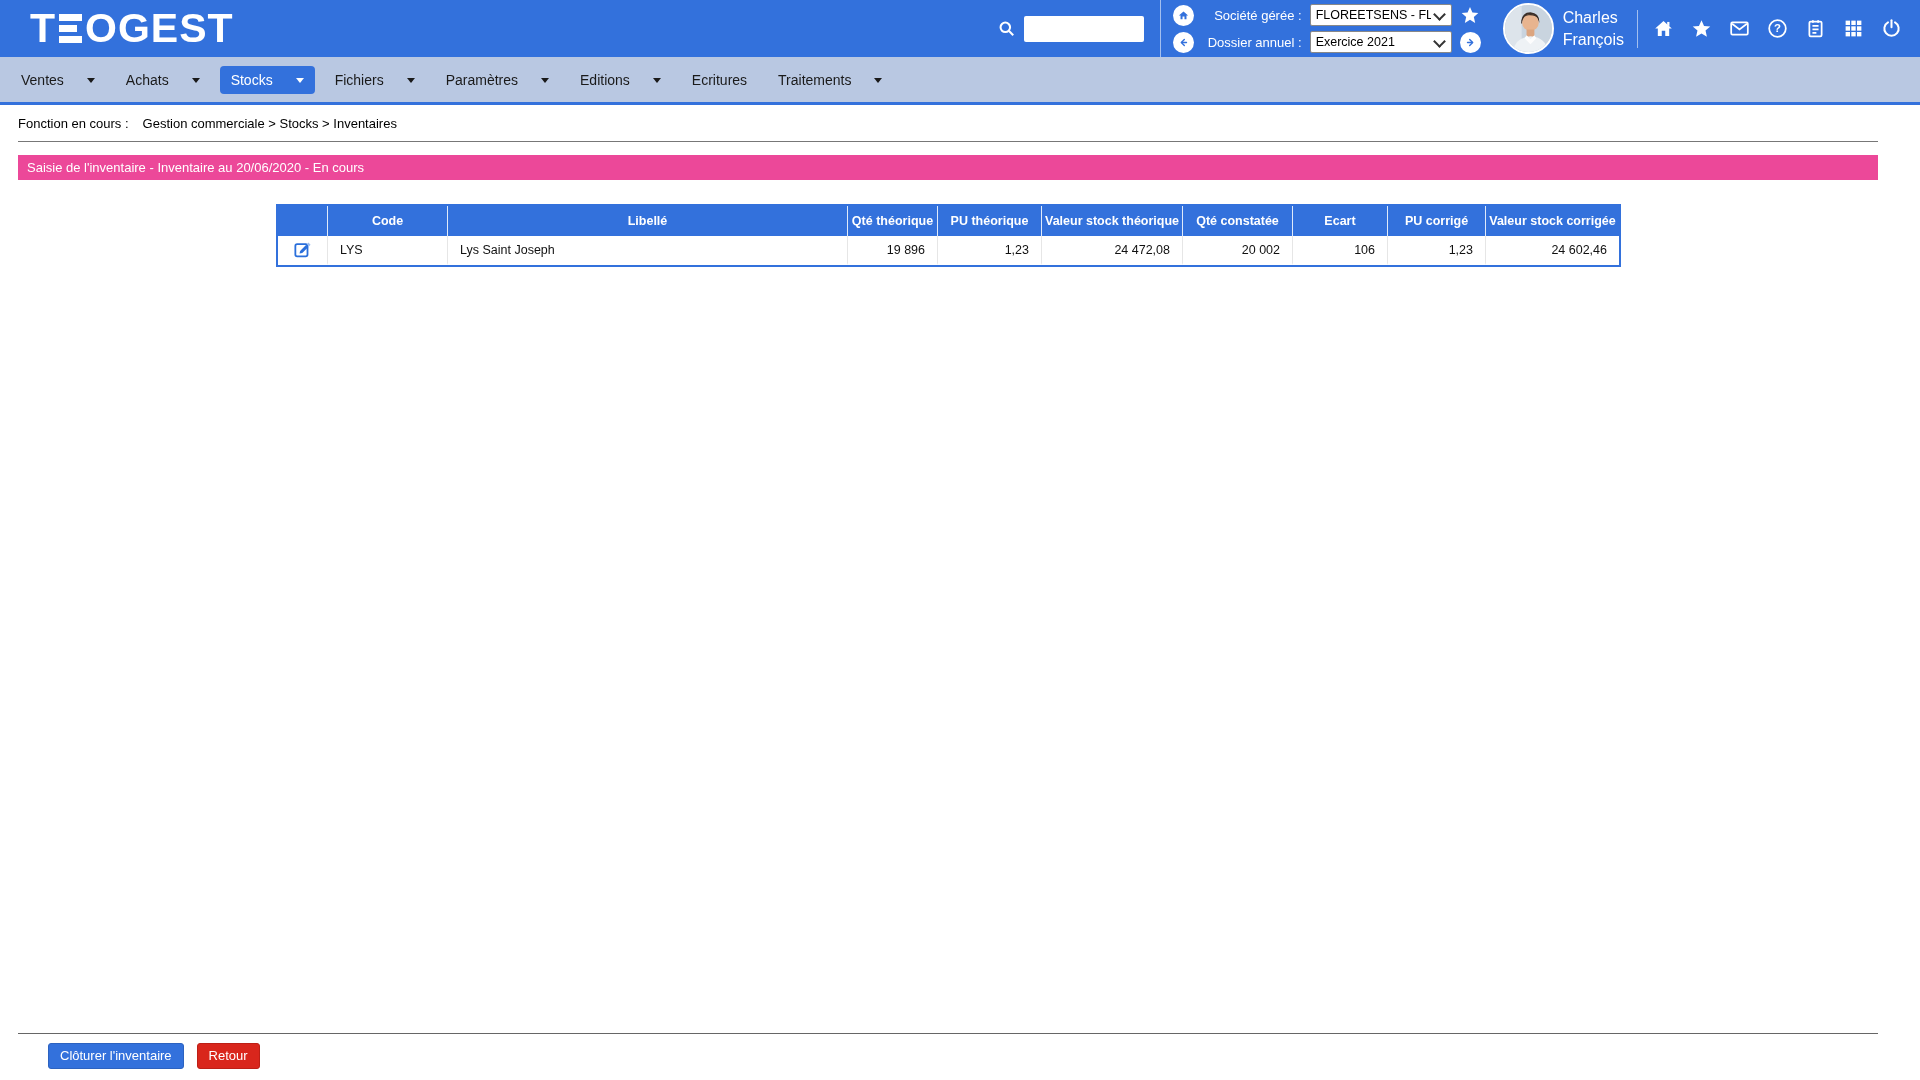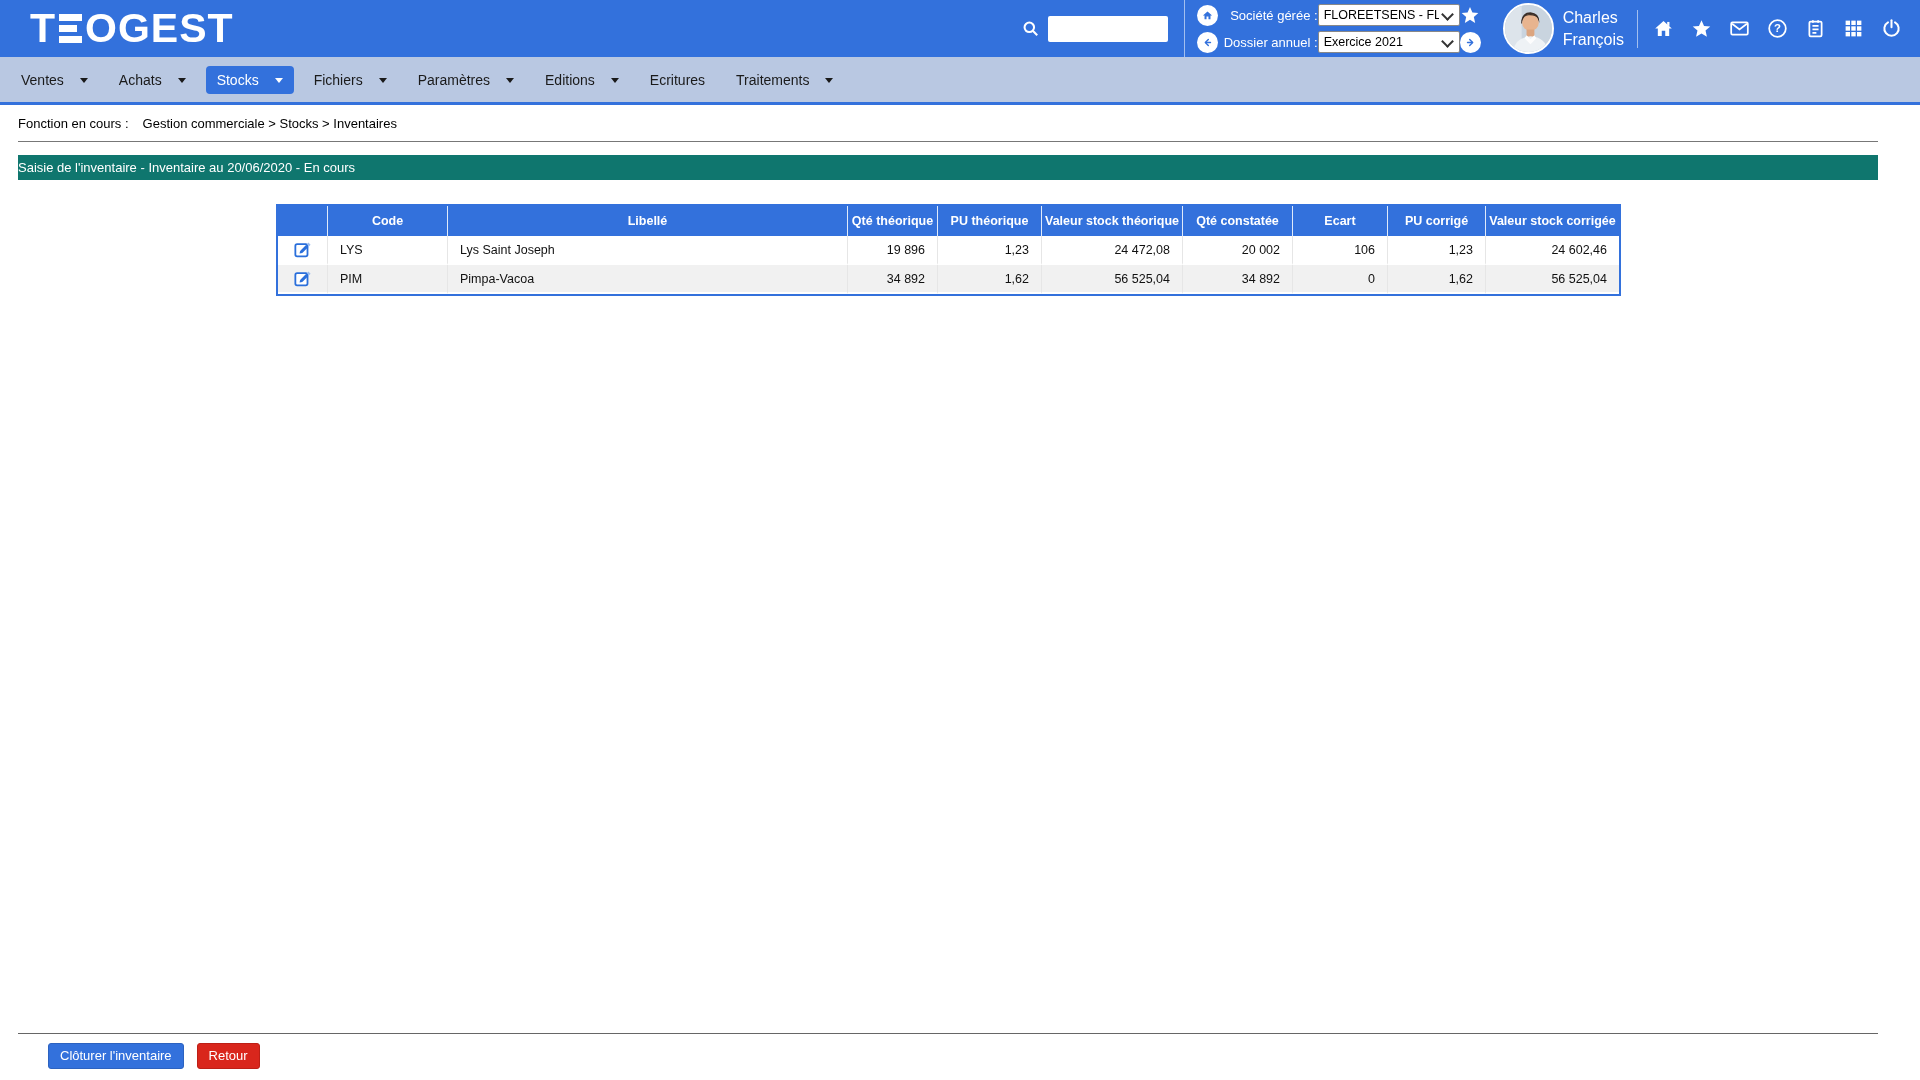--- a/index.html
+++ b/index.html
@@ -15,21 +15,21 @@
   }
   .logo{display:flex;align-items:center;font-weight:bold;font-size:41px;letter-spacing:1px;line-height:1;}
   .logo-e{width:23px;height:29px;display:flex;flex-direction:column;justify-content:space-between;margin:0 3px;}
   .logo-e i{display:block;height:7px;background:#fff;}
   .logo-e i:nth-child(2){width:78%;}
   .spacer{flex:1;}
   .search-group{display:flex;align-items:center;gap:8px;margin-right:16px;}
   .search-group svg{display:block;}
   .search-input{width:120px;height:26px;border:none;border-radius:2px;background:#fff;outline:none;font-size:13px;padding:0 6px;box-sizing:border-box;}
   .ctx{border-left:1px solid rgba(255,255,255,.55);height:100%;display:flex;flex-direction:column;justify-content:center;gap:5px;padding:0 12px 0 12px;}
-  .ctx-row{display:flex;align-items:center;font-size:13px;}
+  .ctx-row{display:flex;align-items:center;gap:8px;font-size:13px;}
   .ctx-label{width:100px;text-align:right;white-space:nowrap;}
   .circle-ic{width:21px;height:21px;background:#fff;border-radius:50%;display:flex;align-items:center;justify-content:center;flex:0 0 auto;cursor:pointer;}
   .sel-wrap{position:relative;display:inline-block;}
   .sel-wrap select{
     appearance:none;-webkit-appearance:none;width:142px;height:22px;
     border:1px solid #888;border-radius:2px;background:#fff;color:#000;
     font-size:12.5px;font-family:inherit;padding:0 20px 0 5px;
   }
   .sel-chevron{position:absolute;right:8px;top:6px;width:7px;height:7px;border-right:2px solid #333;border-bottom:2px solid #333;transform:rotate(45deg);pointer-events:none;}
   .fav-star{cursor:pointer;display:flex;}
@@ -37,33 +37,33 @@
   .user-name{margin-left:9px;font-size:16px;line-height:1.35;white-space:nowrap;}
   .icon-divider{height:38px;border-left:1px solid rgba(255,255,255,.55);margin:0 15px 0 13px;}
   .top-icons{display:flex;align-items:center;gap:17px;padding-right:4px;}
   .top-icons .tb-icon{display:flex;cursor:pointer;}
   
   .navbar{
     height:45px;background:#b9c8e2;border-bottom:3px solid #3371dc;
     display:flex;align-items:center;padding-left:10px;gap:9px;
   }
   .nav-item{
-    display:flex;align-items:center;gap:16px;font-size:14px;color:#1a1a1a;
+    display:flex;align-items:center;gap:23px;font-size:14px;color:#1a1a1a;
     padding:6px 11px;border-radius:4px;cursor:pointer;white-space:nowrap;
   }
   .nav-item.active{background:#3371dc;color:#ffffff;}
   .caret{width:0;height:0;border-left:4px solid transparent;border-right:4px solid transparent;border-top:5px solid currentColor;display:inline-block;margin-top:2px;}
   
   .breadcrumb{padding:11px 18px 10px;font-size:13px;color:#000;}
   .breadcrumb .path{margin-left:14px;}
   .rule{border-top:1px solid #777;margin:0 42px 0 18px;}
   
   .titlebar{
-    margin:13px 42px 0 18px;height:25px;background:#0f766e;color:#fff;
-    font-size:13px;display:flex;align-items:center;padding-left:0;
+    margin:13px 42px 0 18px;height:25px;background:#ec4899;color:#fff;
+    font-size:13px;display:flex;align-items:center;padding-left:9px;
   }
   
   .table-wrap{margin:24px 0 0 276px;width:1341px;}
   table{width:100%;table-layout:fixed;border-collapse:separate;border-spacing:0;border:2px solid #3371dc;font-size:12.5px;color:#111;}
   thead th{
     background:#3371dc;color:#fff;font-weight:bold;height:30px;
     border-right:1px solid rgba(255,255,255,.85);padding:0 3px;
     white-space:nowrap;overflow:hidden;font-size:12.5px;
   }
   thead th:last-child{border-right:none;}
@@ -308,38 +308,20 @@
           <td>LYS</td>
           <td>Lys Saint Joseph</td>
           <td class="num">19 896</td>
           <td class="num">1,23</td>
           <td class="num">24 472,08</td>
           <td class="num">20 002</td>
           <td class="num">106</td>
           <td class="num">1,23</td>
           <td class="num">24 602,46</td>
         </tr>
-        <tr>
-          <td class="icon-cell"><span class="edit-btn">
-              <svg width="18" height="18" viewBox="0 0 20 20">
-                <rect x="1.5" y="3.5" width="13.5" height="13.5" rx="2" fill="#fff" stroke="#2a6fdb" stroke-width="2"></rect>
-                <path d="M6.2 13.8 L6.8 11 L13.6 4.2 L16 6.6 L9.2 13.4 Z" fill="#2a6fdb"></path>
-                <path d="M14.3 3.5 L16 1.8 L18.4 4.2 L16.7 5.9 Z" fill="#9bbdf0"></path>
-              </svg>
-            </span></td>
-          <td>PIM</td>
-          <td>Pimpa-Vacoa</td>
-          <td class="num">34 892</td>
-          <td class="num">1,62</td>
-          <td class="num">56 525,04</td>
-          <td class="num">34 892</td>
-          <td class="num">0</td>
-          <td class="num">1,62</td>
-          <td class="num">56 525,04</td>
-        </tr>
       </tbody>
   </table>
 </div>
 
 <div class="footer">
   <div class="footer-rule"></div>
   <div class="footer-buttons">
     <button class="btn btn-primary">Clôturer l'inventaire</button>
     <button class="btn btn-danger">Retour</button>
   </div>

